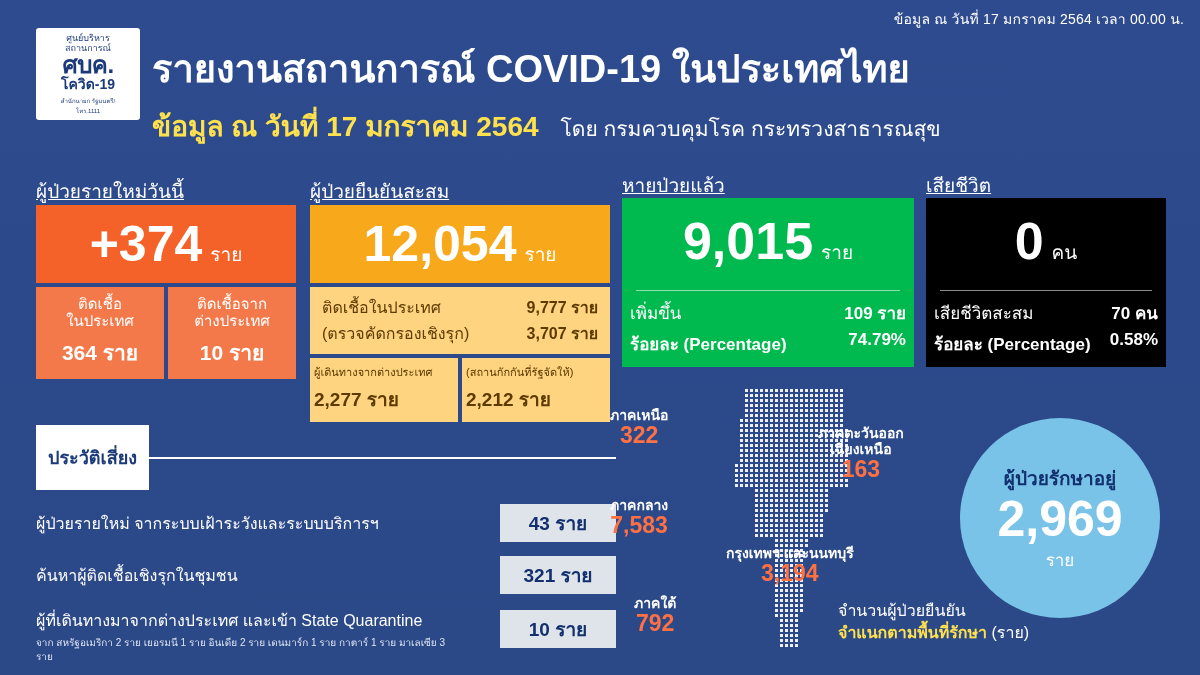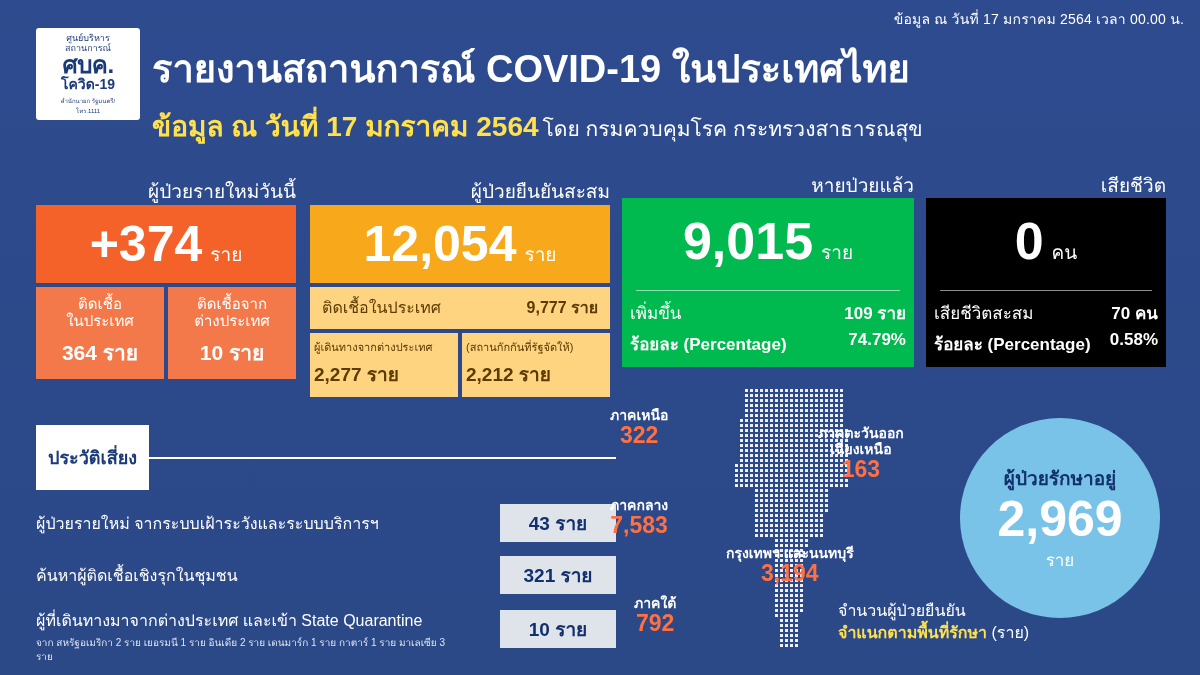--- a/index.html
+++ b/index.html
@@ -33,27 +33,27 @@
   .logo-flag { width: 52px; height: 7px; margin-bottom: 2px;
     background: linear-gradient(180deg,#d3202a 0 33%, #ffffff 33% 66%, #1b3a7a 66% 100%); }
 
   
   .h-title {
     position: absolute; left: 152px; top: 38px;
     color: #ffffff; font-size: 38px; font-weight: bold; white-space: nowrap;
   }
   .h-sub {
     position: absolute; left: 152px; top: 104px;
-    display: flex; align-items: baseline; gap: 4px; white-space: nowrap;
+    display: flex; align-items: baseline; gap: 22px; white-space: nowrap;
   }
   .h-sub .big { color: #ffe14d; font-size: 28px; font-weight: bold; }
   .h-sub .small { color: #ffffff; font-size: 21px; }
 
   
-  .cap { position: absolute; color: #ffffff; font-size: 19px; text-align: right; }
+  .cap { position: absolute; color: #ffffff; font-size: 19px; text-align: left; text-decoration: underline; }
 
   
   .card { position: absolute; }
   .bignum-row { display: flex; align-items: baseline; justify-content: center; gap: 8px; }
 
   
   #c-new { left: 36px; top: 205px; width: 260px; }
   #c-new .top { background: #f4622a; height: 78px; display:flex; align-items:center; justify-content:center; }
   #c-new .top .n { color:#fff; font-size: 50px; font-weight: bold; line-height: 1;}
   #c-new .top .u { color:#fff; font-size: 19px; }
@@ -173,20 +173,24 @@
     <div class="top">
       <div class="bignum-row">
         <span class="n">12,054</span>
         <span class="u">ราย</span>
       </div>
     </div>
     <div class="rowbox">
       <div class="rowline">
         <span class="k">ติดเชื้อในประเทศ</span>
         <span class="v">9,777 ราย</span>
+      </div>
+      <div class="rowline">
+        <span class="k">(ตรวจคัดกรองเชิงรุก)</span>
+        <span class="v">3,707 ราย</span>
       </div>
     </div>
     <div class="two-amber">
       <div>
         <div class="lab">ผู้เดินทางจากต่างประเทศ</div>
         <div class="val">2,277 ราย</div>
       </div>
       <div>
         <div class="lab">(สถานกักกันที่รัฐจัดให้)</div>
         <div class="val">2,212 ราย</div>

